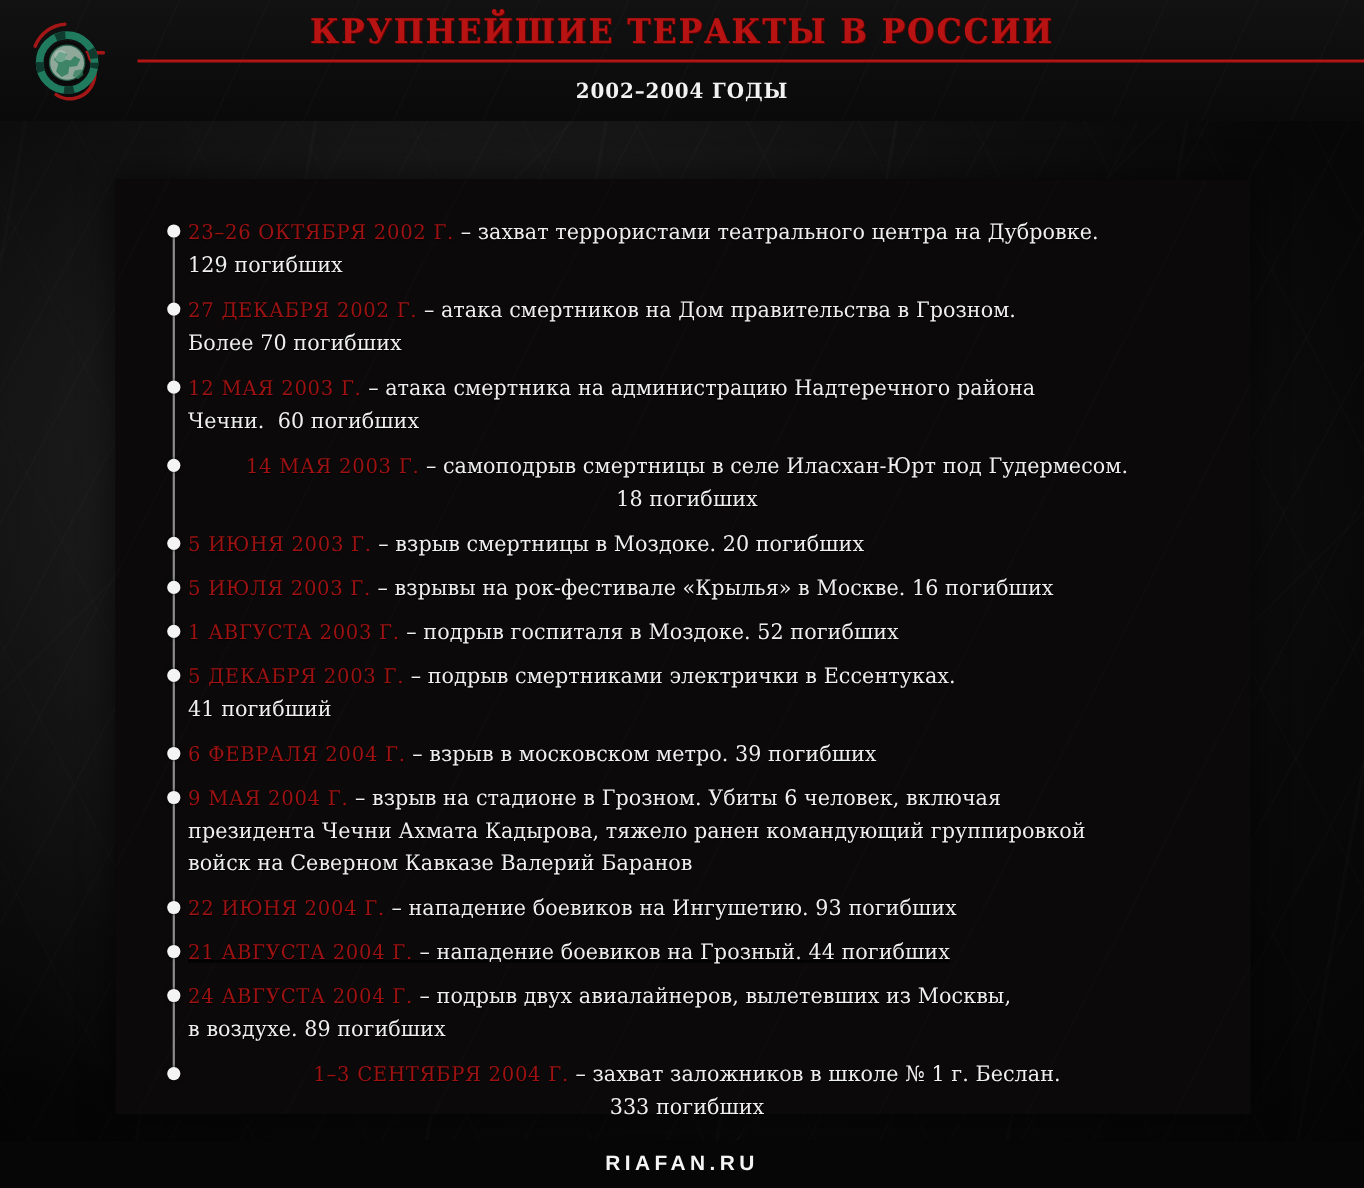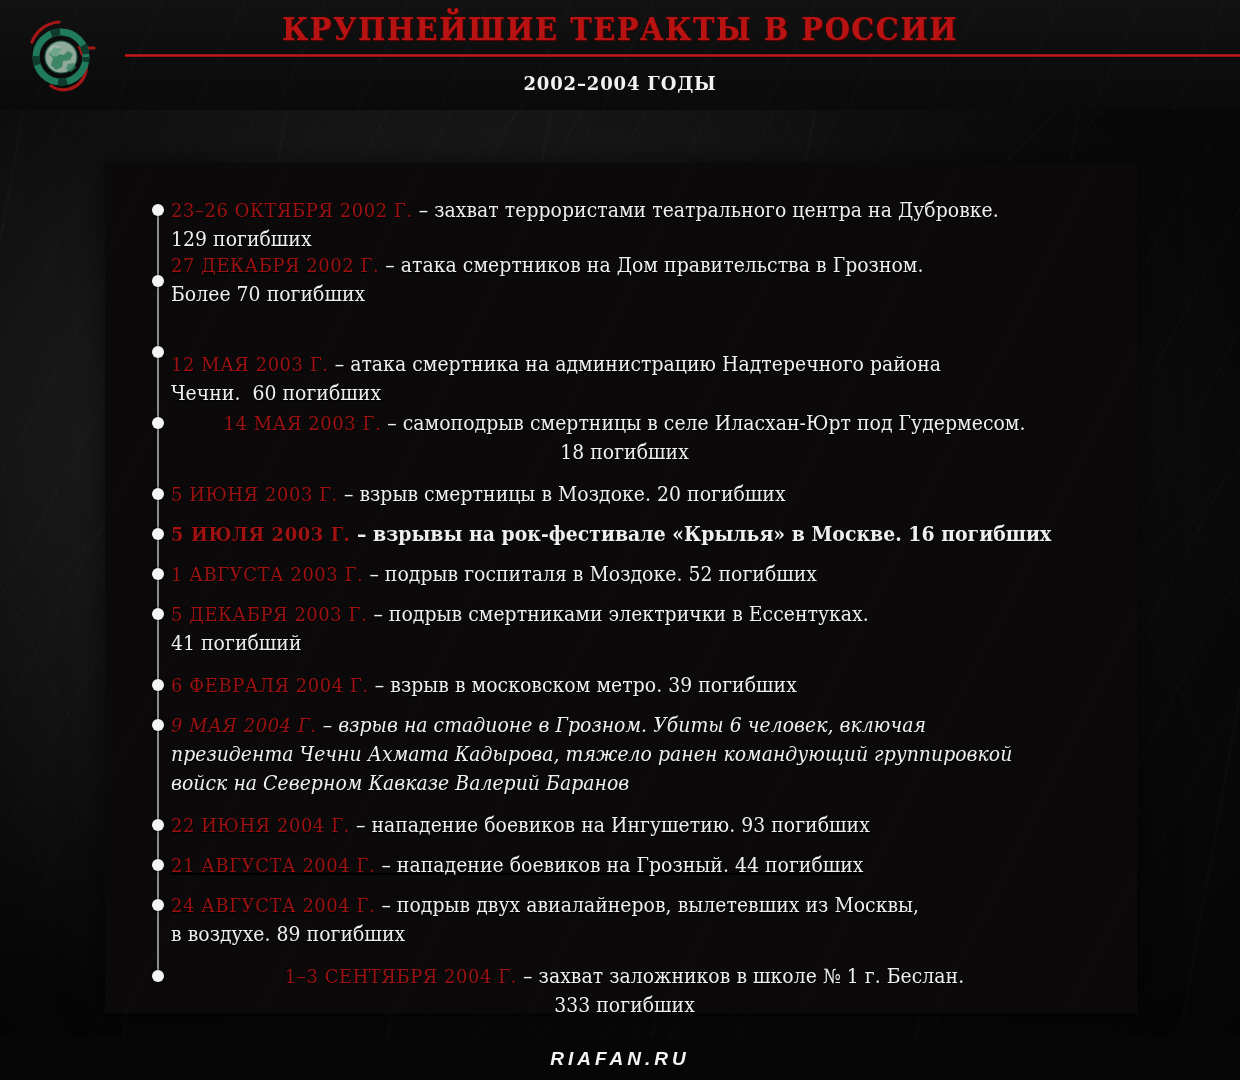--- a/index.html
+++ b/index.html
@@ -231,21 +231,20 @@
 
   
   .footer {
     position: absolute;
     left: 0;
     top: 1037px;
     width: 1240px;
     height: 43px;
     background: #060606;
     overflow: hidden;
-    font-style: italic;
   }
   .footer-text {
     position: absolute;
     top: 0; left: 0;
     width: 1240px;
     height: 43px;
     line-height: 43px;
     text-align: center;
     font-family: "Liberation Sans", "DejaVu Sans", sans-serif;
     font-weight: 700;
@@ -294,57 +293,57 @@
 
   <div class="panel">
     <div class="panel-tex"></div>
     <div class="timeline-axis" id="axis" style="top: 47px; height: 766px;"></div>
     <div class="items" id="items">
         <div class="item" style="top: 33px;">
           <div class="line"><span class="date">23–26 ОКТЯБРЯ 2002 Г.</span><span> – захват террористами театрального центра на Дубровке.</span></div>
           <div class="line">129 погибших</div>
         </div>
         <div class="dot" style="top: 41px;"></div>
-        <div class="item" style="top: 88px;">
+        <div class="item" style="top: 104px;">
           <div class="line"><span class="date">27 ДЕКАБРЯ 2002 Г.</span><span> – атака смертников на Дом правительства в Грозном.</span></div>
           <div class="line">Более 70 погибших</div>
         </div>
         <div class="dot" style="top: 112px;"></div>
-        <div class="item" style="top: 187px;">
+        <div class="item" style="top: 175px;">
           <div class="line"><span class="date">12 МАЯ 2003 Г.</span><span> – атака смертника на администрацию Надтеречного района</span></div>
           <div class="line">Чечни.  60 погибших</div>
         </div>
         <div class="dot" style="top: 183px;"></div>
         <div class="item" style="top: 246px; text-align: center;">
           <div class="line"><span class="date">14 МАЯ 2003 Г.</span><span> – самоподрыв смертницы в селе Иласхан-Юрт под Гудермесом.</span></div>
           <div class="line">18 погибших</div>
         </div>
         <div class="dot" style="top: 254px;"></div>
         <div class="item" style="top: 317px;">
           <div class="line"><span class="date">5 ИЮНЯ 2003 Г.</span><span> – взрыв смертницы в Моздоке. 20 погибших</span></div>
         </div>
         <div class="dot" style="top: 325px;"></div>
-        <div class="item" style="top: 357px; font-weight: bold;">
+        <div class="item" style="top: 357px;">
           <div class="line"><span class="date">5 ИЮЛЯ 2003 Г.</span><span> – взрывы на рок-фестивале «Крылья» в Москве. 16 погибших</span></div>
         </div>
         <div class="dot" style="top: 365px;"></div>
         <div class="item" style="top: 397px;">
           <div class="line"><span class="date">1 АВГУСТА 2003 Г.</span><span> – подрыв госпиталя в Моздоке. 52 погибших</span></div>
         </div>
         <div class="dot" style="top: 405px;"></div>
         <div class="item" style="top: 437px;">
           <div class="line"><span class="date">5 ДЕКАБРЯ 2003 Г.</span><span> – подрыв смертниками электрички в Ессентуках.</span></div>
           <div class="line">41 погибший</div>
         </div>
         <div class="dot" style="top: 445px;"></div>
         <div class="item" style="top: 508px;">
           <div class="line"><span class="date">6 ФЕВРАЛЯ 2004 Г.</span><span> – взрыв в московском метро. 39 погибших</span></div>
         </div>
         <div class="dot" style="top: 516px;"></div>
-        <div class="item" style="top: 548px; font-style: italic;">
+        <div class="item" style="top: 548px;">
           <div class="line"><span class="date">9 МАЯ 2004 Г.</span><span> – взрыв на стадионе в Грозном. Убиты 6 человек, включая</span></div>
           <div class="line">президента Чечни Ахмата Кадырова, тяжело ранен командующий группировкой</div>
           <div class="line">войск на Северном Кавказе Валерий Баранов</div>
         </div>
         <div class="dot" style="top: 556px;"></div>
         <div class="item" style="top: 648px;">
           <div class="line"><span class="date">22 ИЮНЯ 2004 Г.</span><span> – нападение боевиков на Ингушетию. 93 погибших</span></div>
         </div>
         <div class="dot" style="top: 656px;"></div>
         <div class="item" style="top: 688px; text-decoration: underline;">

